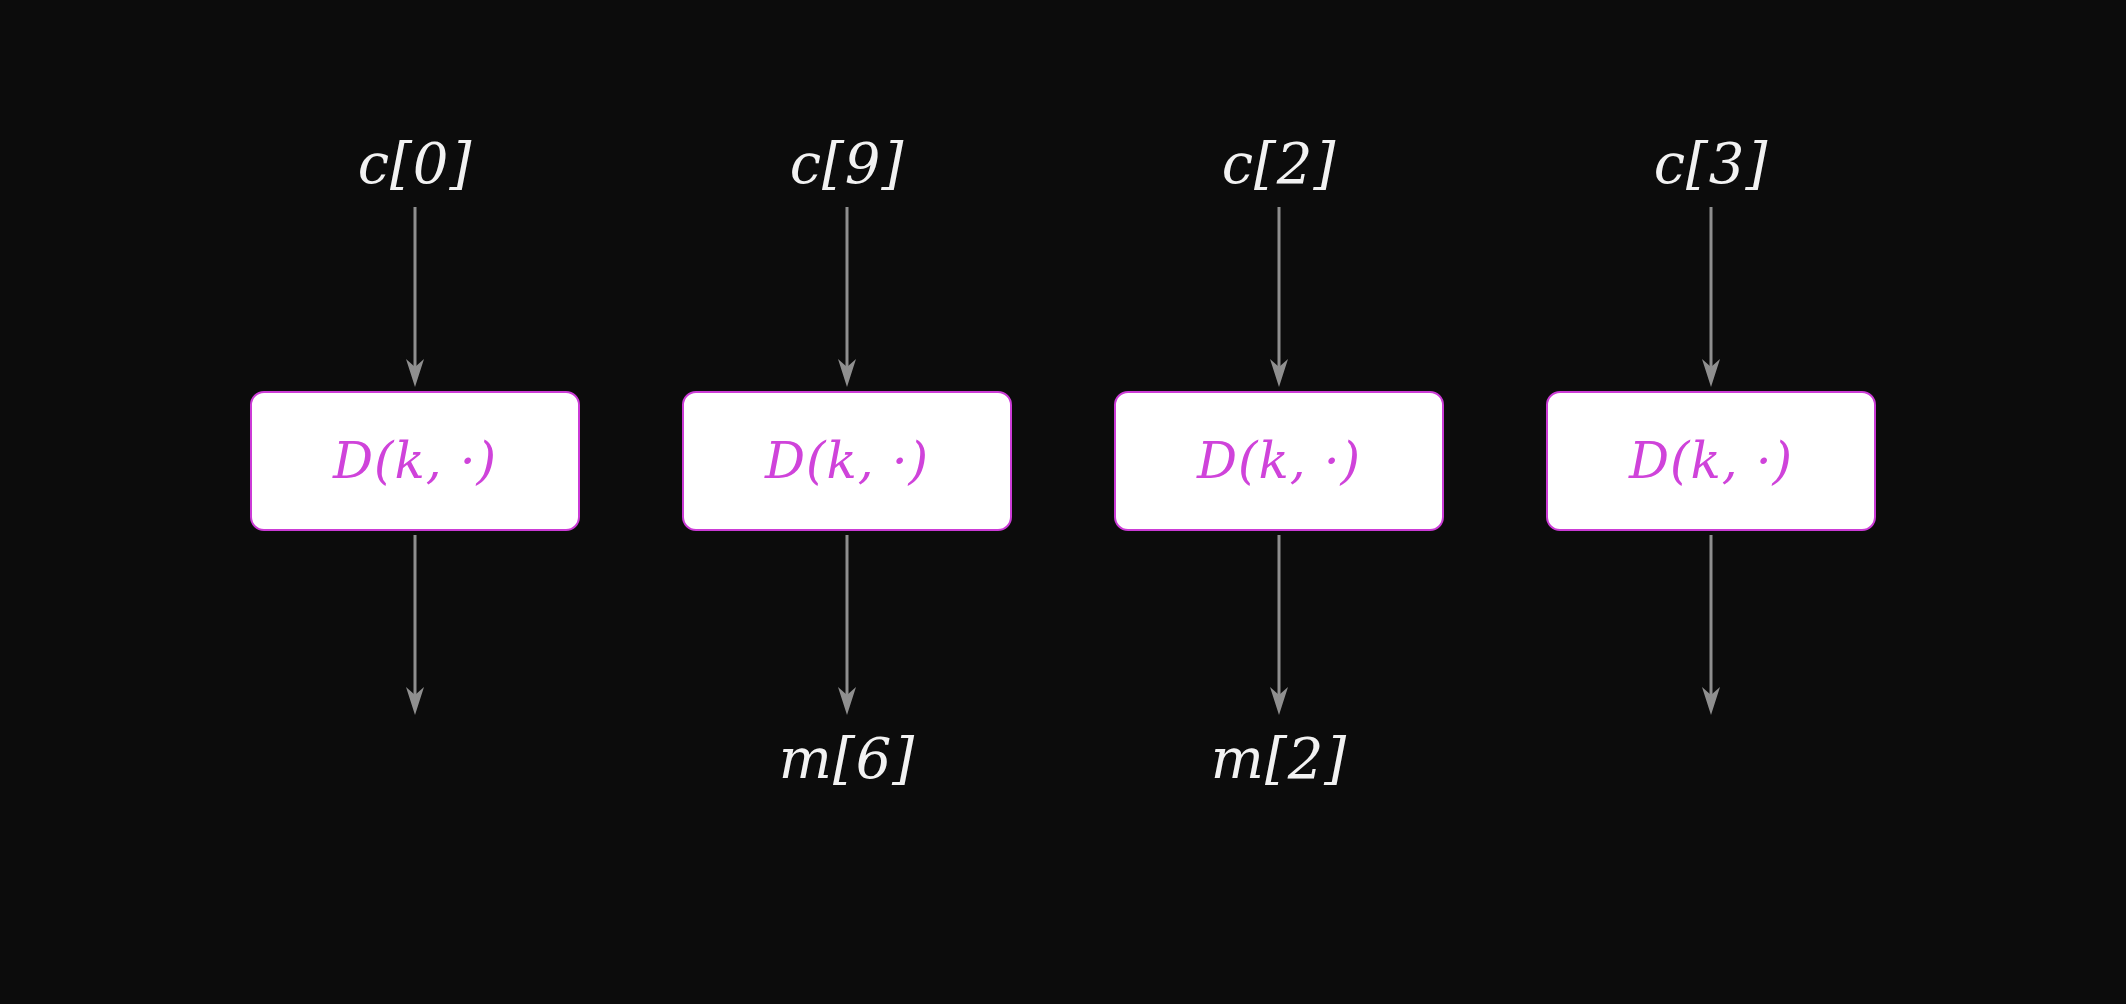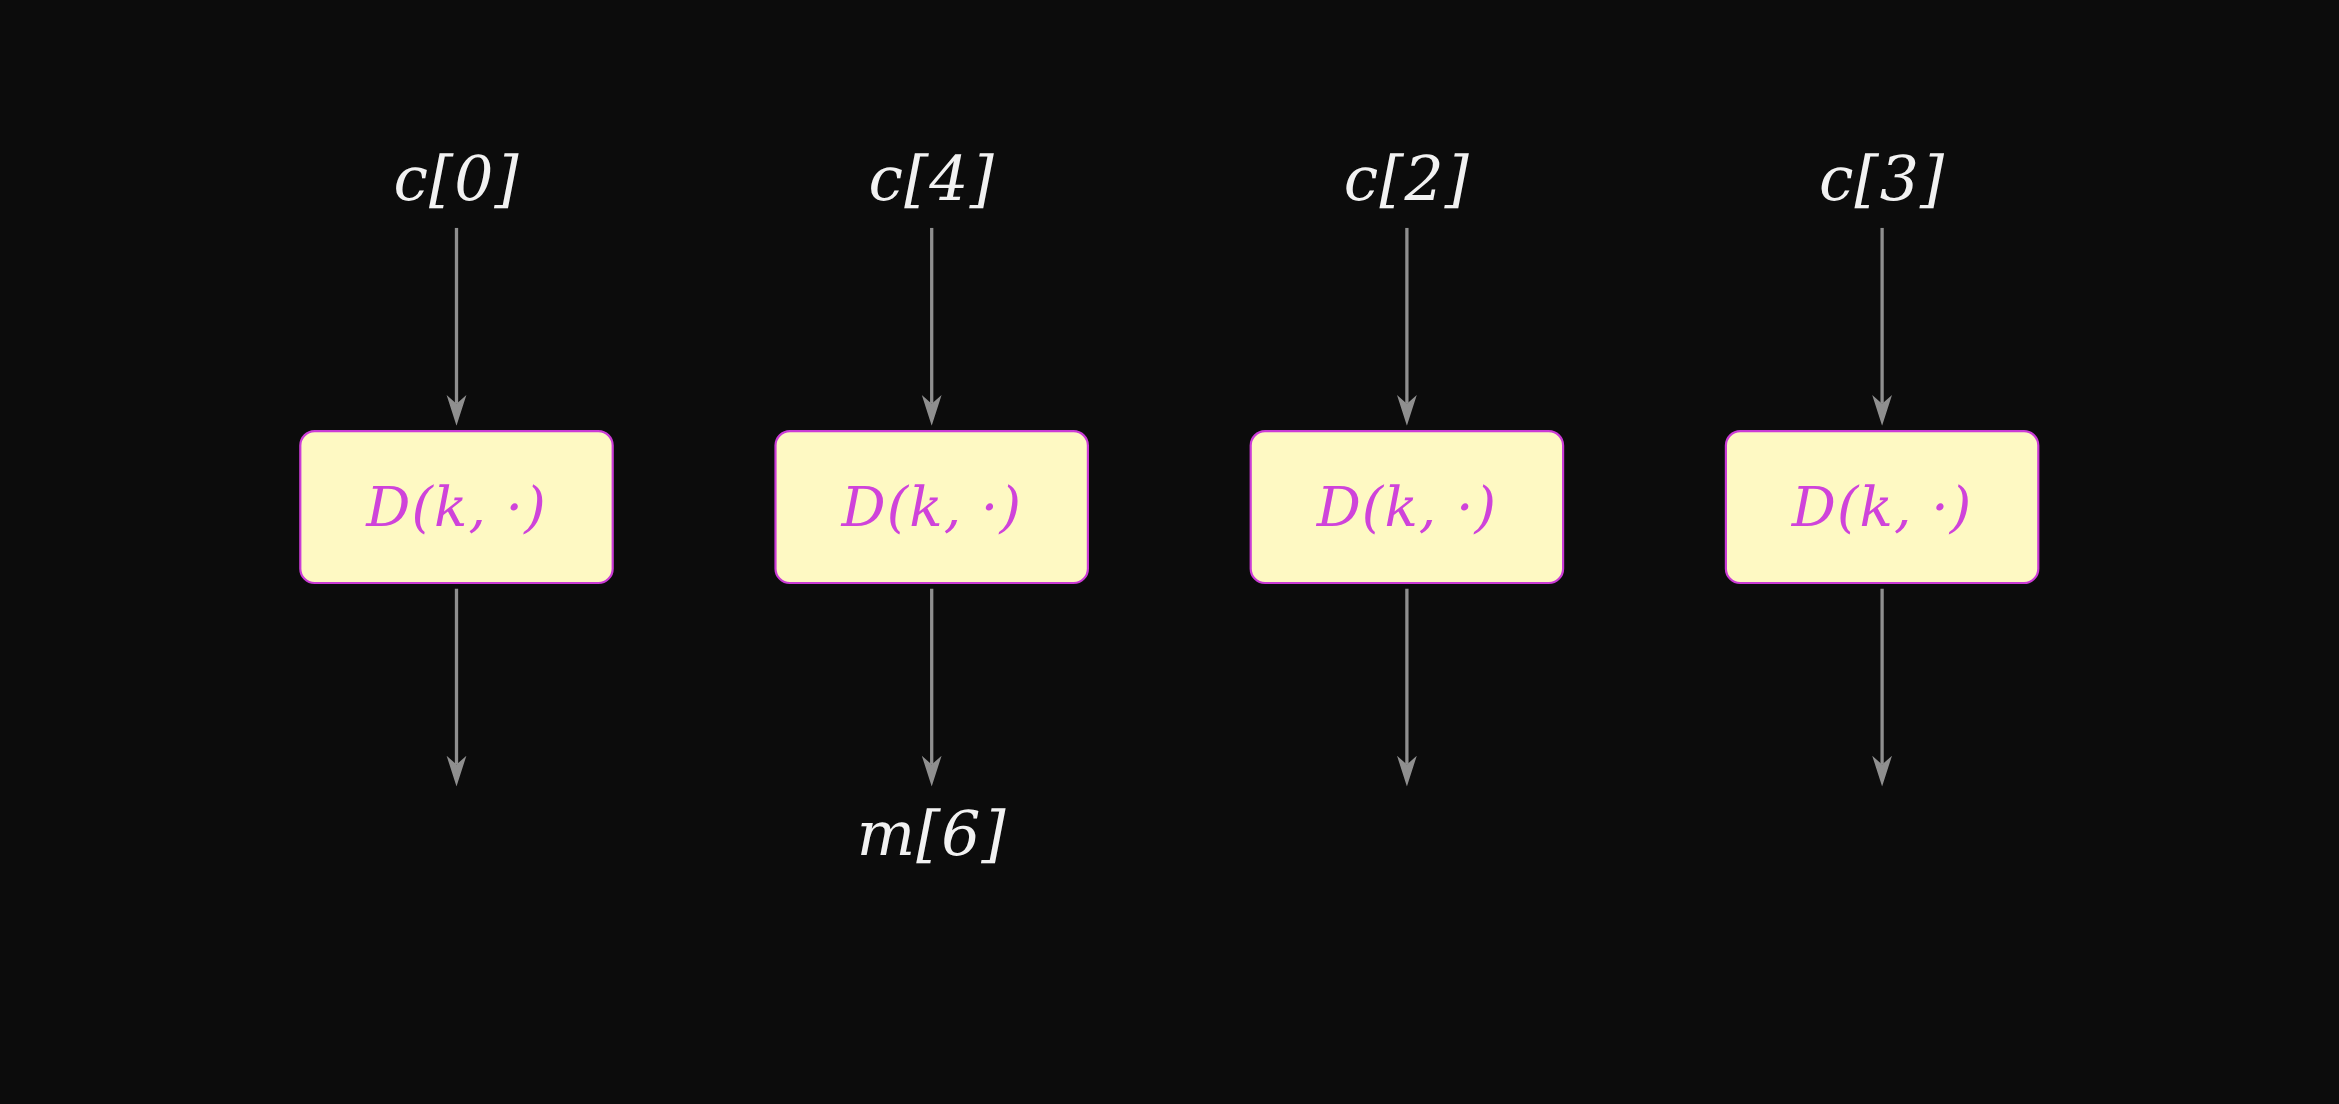--- a/index.html
+++ b/index.html
@@ -36,24 +36,24 @@
     margin-bottom: 6px;
   }
   .bottom-label {
     margin-top: 6px;
   }
   .arrow {
     display: block;
     margin: 4px 0;
   }
   .func-box {
-    width: 286px;
+    width: 330px;
     height: 140px;
     box-sizing: border-box;
-    background: #fef9c3;
+    background: #ffffff;
     border: 2.5px solid #cb3bd6;
     border-radius: 14px;
     display: flex;
     align-items: center;
     justify-content: center;
   }
   .func-label {
     color: #cf43da;
     font-size: 50px;
     font-style: italic;
@@ -74,21 +74,21 @@
     <div class="func-box">
       <span class="func-label">D(k, ·)</span>
     </div>
     <svg class="arrow" width="26" height="180" viewBox="0 0 26 180">
       <line x1="13" y1="0" x2="13" y2="160" stroke="#8f8f8f" stroke-width="3"></line>
       <polygon points="13,180 4,152 13,160 22,152" fill="#8f8f8f"></polygon>
     </svg>
   </div>
 
   <div class="column">
-    <div class="io-label top-label">c[4]</div>
+    <div class="io-label top-label">c[9]</div>
     <svg class="arrow" width="26" height="180" viewBox="0 0 26 180">
       <line x1="13" y1="0" x2="13" y2="160" stroke="#8f8f8f" stroke-width="3"></line>
       <polygon points="13,180 4,152 13,160 22,152" fill="#8f8f8f"></polygon>
     </svg>
     <div class="func-box">
       <span class="func-label">D(k, ·)</span>
     </div>
     <svg class="arrow" width="26" height="180" viewBox="0 0 26 180">
       <line x1="13" y1="0" x2="13" y2="160" stroke="#8f8f8f" stroke-width="3"></line>
       <polygon points="13,180 4,152 13,160 22,152" fill="#8f8f8f"></polygon>
@@ -102,20 +102,21 @@
       <line x1="13" y1="0" x2="13" y2="160" stroke="#8f8f8f" stroke-width="3"></line>
       <polygon points="13,180 4,152 13,160 22,152" fill="#8f8f8f"></polygon>
     </svg>
     <div class="func-box">
       <span class="func-label">D(k, ·)</span>
     </div>
     <svg class="arrow" width="26" height="180" viewBox="0 0 26 180">
       <line x1="13" y1="0" x2="13" y2="160" stroke="#8f8f8f" stroke-width="3"></line>
       <polygon points="13,180 4,152 13,160 22,152" fill="#8f8f8f"></polygon>
     </svg>
+    <div class="io-label bottom-label">m[2]</div>
   </div>
 
   <div class="column">
     <div class="io-label top-label">c[3]</div>
     <svg class="arrow" width="26" height="180" viewBox="0 0 26 180">
       <line x1="13" y1="0" x2="13" y2="160" stroke="#8f8f8f" stroke-width="3"></line>
       <polygon points="13,180 4,152 13,160 22,152" fill="#8f8f8f"></polygon>
     </svg>
     <div class="func-box">
       <span class="func-label">D(k, ·)</span>

